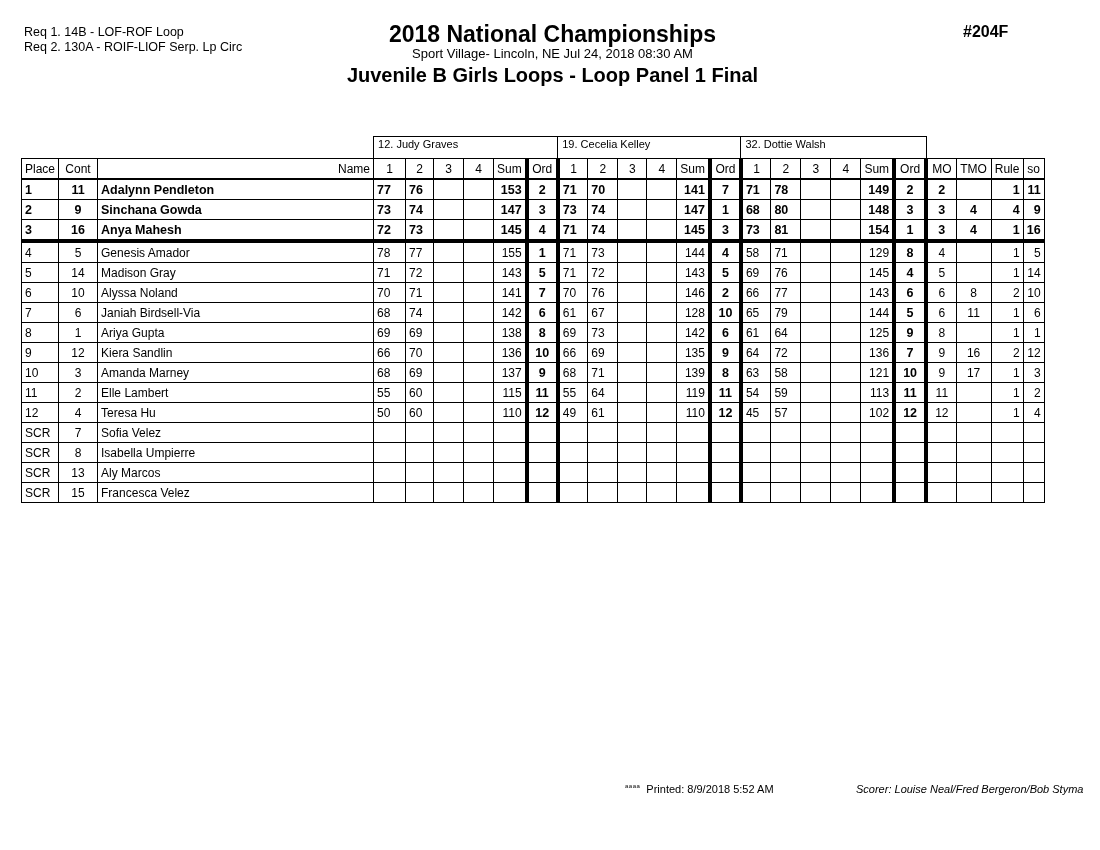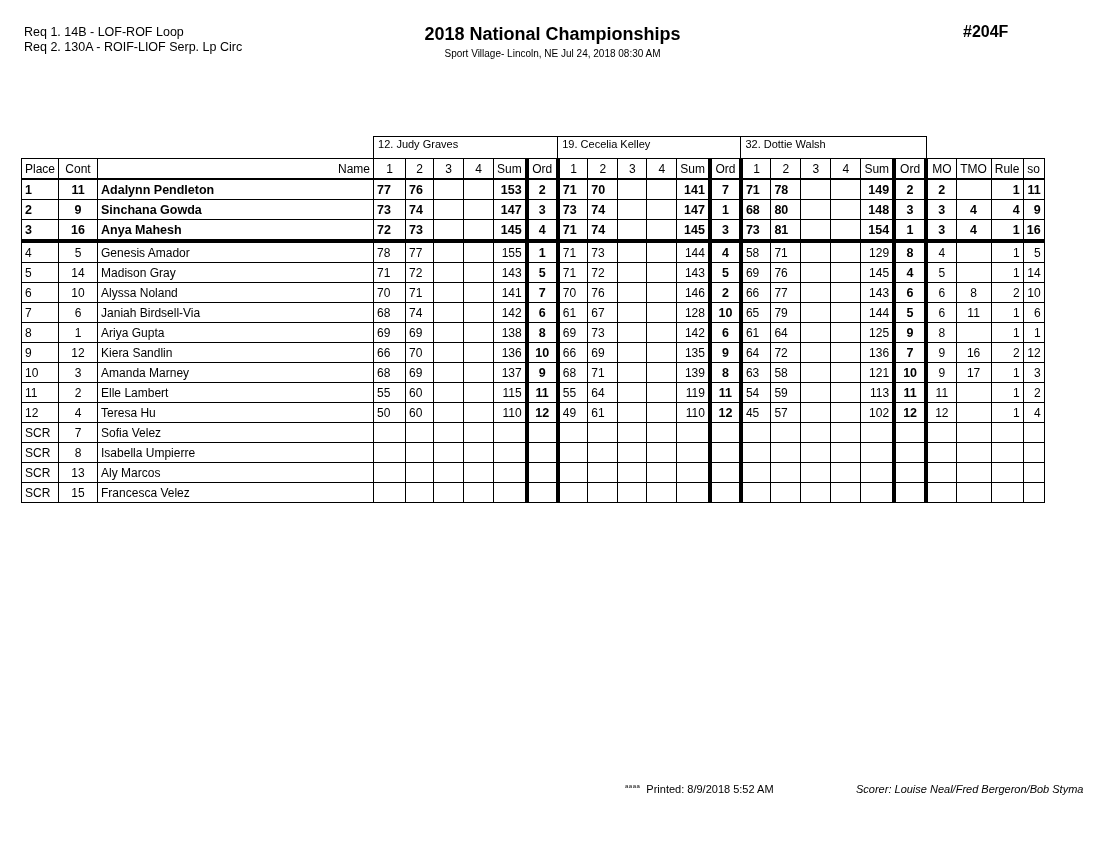--- a/index.html
+++ b/index.html
@@ -1,21 +1,21 @@
 <!DOCTYPE html>
 <html><head>
 <meta charset="utf-8">
 <style>
   html, body { margin: 0; padding: 0; background: #ffffff; }
   body { width: 1100px; height: 850px; position: relative; overflow: hidden;
          font-family: "Liberation Sans", sans-serif; color: #000; }
   .req { position: absolute; left: 24px; top: 25px; font-size: 12.5px; line-height: 15px; }
   .hdr-center { position: absolute; left: 300px; width: 505px; top: 23px; text-align: center; }
-  .title1 { font-size: 18px; font-weight: bold; line-height: 22px; }
-  .title2 { font-size: 10px; line-height: 18px; }
+  .title1 { font-size: 23px; font-weight: bold; line-height: 22px; }
+  .title2 { font-size: 13px; line-height: 18px; }
   .title3 { font-size: 20px; font-weight: bold; line-height: 25px; }
   .title4 { font-size: 17.5px; line-height: 22px; }
   .event-no { position: absolute; left: 963px; top: 23px; font-size: 16px; font-weight: bold; }
 
   table.res { position: absolute; left: 21px; top: 136px; border-collapse: collapse; table-layout: fixed; font-size: 12px; }
   table.res td { border: 1px solid #000; height: 19px; padding: 0 3px; white-space: nowrap; overflow: hidden; }
   table.res tr.judges td { border: none; height: 20px; }
   table.res tr.judges td.jname { border: 1px solid #000; border-bottom: none; vertical-align: top; font-size: 11px; padding-top: 1px; padding-left: 4px; }
   table.res tr.judges td.jname.last { border-right: 1px solid #000; }
   table.res tr.colhdr td { font-size: 12px; text-align: center; border-bottom: 2px double #000; }
@@ -36,20 +36,21 @@
 <body>
 
 <div class="req">
   <div>Req  1.  14B - LOF-ROF Loop</div>
   <div>Req  2.  130A - ROIF-LIOF Serp. Lp Circ</div>
 </div>
 
 <div class="hdr-center">
   <div class="title1">2018 National Championships</div>
   <div class="title2">Sport Village- Lincoln, NE  Jul 24, 2018  08:30 AM</div>
+  <div class="title3">Juvenile B Girls Loops - Loop Panel 1 Final</div>
 </div>
 
 <div class="event-no">#204F</div>
 
 <table class="res">
   <colgroup>
     <col style="width:36px">
       <col style="width:39px">
       <col style="width:276px">
     <col style="width:32px">

